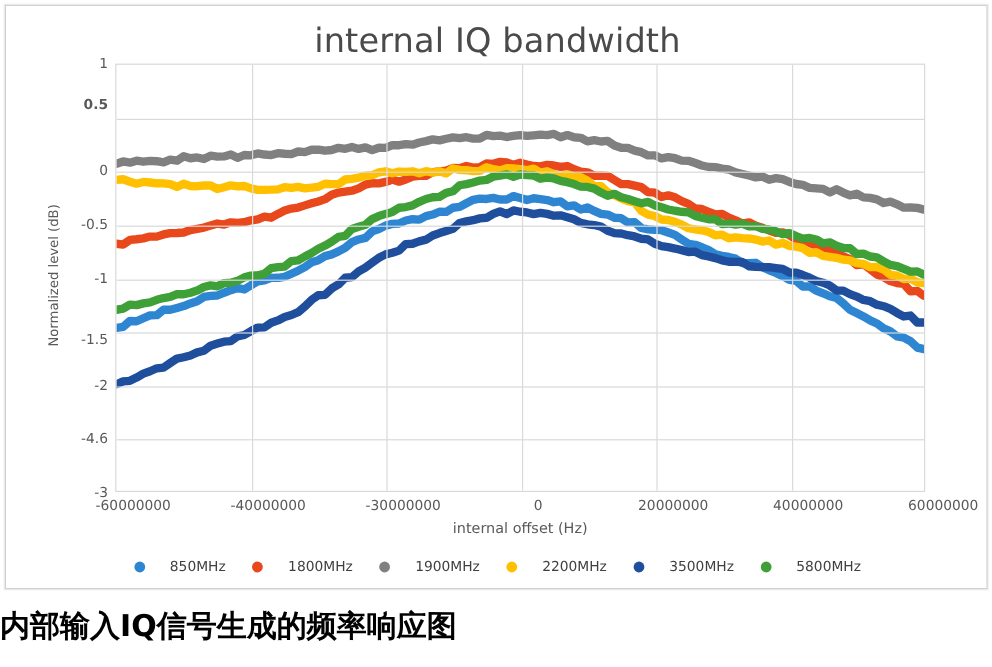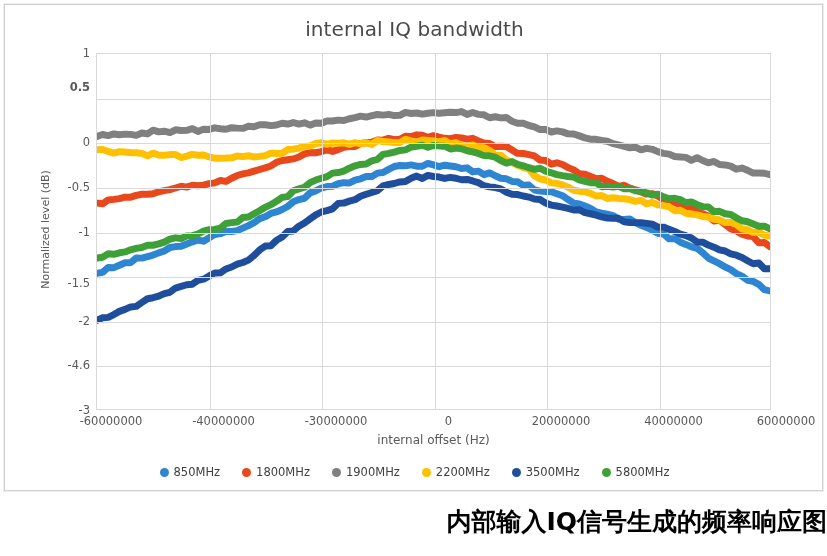--- a/index.html
+++ b/index.html
@@ -16,21 +16,21 @@
   .figure-frame{
     position:absolute;left:4px;top:4px;width:819px;height:487px;
     box-sizing:border-box;
     border:1px solid #d0d0d0;
     background:#ffffff;
     box-shadow:0 0 0 1px #ededed;
   }
   .chart-title{
     position:absolute;left:0;top:12px;width:819px;
     text-align:center;
-    font-size:20px;color:#4a4a4a;font-weight:400;
+    font-size:28px;color:#4a4a4a;font-weight:400;
     letter-spacing:.1px;
     font-family:"DejaVu Sans","Liberation Sans",sans-serif;
   }
   
   .plot-wrap{
     position:absolute;
     left:91px;top:48px;width:675px;height:357px;
   }
   .plot-area{
     position:absolute;inset:0;
@@ -76,26 +76,26 @@
   }
   .xlabel{
     position:absolute;left:91px;top:428px;width:675px;text-align:center;
     font-size:12px;color:#595959;
   }
   
   .legend{
     position:absolute;left:0;top:460px;width:819px;
     display:flex;justify-content:center;align-items:center;gap:22px;
   }
-  .legend-item{display:flex;align-items:center;gap:5px;}
+  .legend-item{display:flex;align-items:center;gap:21px;}
   .legend-dot{width:9px;height:9px;border-radius:50%;display:block;}
   .legend-label{font-size:11.5px;color:#404040;white-space:nowrap;}
   
   .caption{
-    position:absolute;left:0;top:505px;width:827px;text-align:right;
+    position:absolute;left:0;top:505px;width:827px;text-align:left;
     font-size:25px;font-weight:bold;color:#000000;
     font-family:"DejaVu Sans","Liberation Sans",sans-serif;
   }
 </style>
 </head>
 <body>
 
 <div id="page">
 
   <div class="figure-frame">

